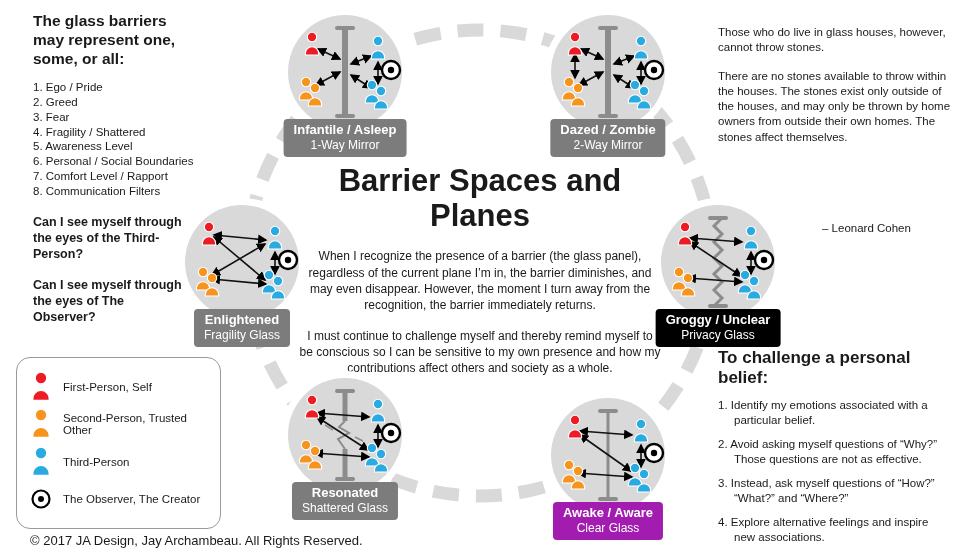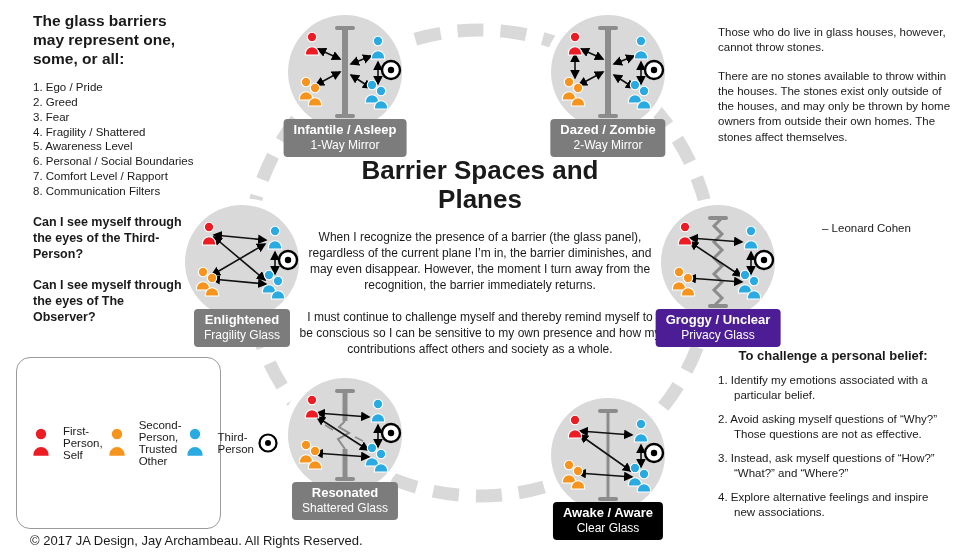--- a/index.html
+++ b/index.html
@@ -22,40 +22,40 @@
 
   .left-col { position:absolute; left:33px; top:12px; width:178px; z-index:1; }
   .lheading { font-weight:bold; font-size:15.5px; line-height:1.22; width:165px; }
   .llist { margin-top:11px; font-size:11.5px; line-height:1.3; counter-reset:li; }
   .llist .li { counter-increment:li; }
   .llist .li::before { content: counter(li) ". "; }
   .q { font-weight:bold; font-size:12.5px; line-height:1.28; margin-top:15px; width:152px; }
 
   .legend-box { position:absolute; left:16px; top:357px; width:205px; height:172px;
     border:1.5px solid #9a9a9a; border-radius:14px; padding:10px 10px;
-    display:flex; justify-content:space-around; z-index:1; background:#fff; }
+    display:flex; flex-direction:column; justify-content:space-around; z-index:1; background:#fff; }
   .legend-item { display:flex; align-items:center; gap:8px; }
   .legend-icon { width:28px; height:30px; flex:0 0 auto; }
   .legend-label { font-size:11.5px; }
 
   .copyright { position:absolute; left:30px; top:533px; font-size:13px; z-index:1; }
 
   .center-block { position:absolute; left:480px; top:156px; transform:translateX(-50%);
     width:362px; text-align:center; z-index:1; }
-  .center-title { font-size:26px; font-weight:bold; line-height:1.12; margin:0 auto; width:300px; }
+  .center-title { font-size:31px; font-weight:bold; line-height:1.12; margin:8px auto; width:300px; }
   .center-p { font-size:12px; line-height:1.34; margin-top:15px; }
 
   .right-col { position:absolute; left:718px; top:12px; width:233px; z-index:1; }
   .rheading { font-weight:bold; font-style:italic; font-size:14.5px; line-height:1.25; width:225px; }
   .rp { font-size:11.5px; line-height:1.33; margin-top:13px; }
   .quote-block { position:absolute; left:822px; top:210px; width:134px; font-size:11.5px; z-index:1; }
   .quote-text { font-weight:bold; font-style:italic; line-height:1.3; }
   .quote-attr { margin-top:12px; }
   .challenge { position:absolute; left:718px; top:348px; width:230px; z-index:1; }
-  .cheading { font-weight:bold; font-size:13px;text-align:center; }
+  .cheading { font-weight:bold; font-size:17px; }
   .clist { margin-top:10px; font-size:11.5px; line-height:1.3; counter-reset:ci; }
   .citem { counter-increment:ci; margin-bottom:9px; padding-left:16px; text-indent:-16px; }
   .citem::before { content: counter(ci) ". "; }
 </style>
 </head>
 <body>
 
 <div class="canvas">
 
   <svg class="ring-svg" width="960" height="560">
@@ -271,21 +271,21 @@
           <g transform="translate(96,87) scale(1)" fill="#29abe2" stroke="#ffffff" stroke-width="1.1">
             <circle cx="0" cy="-8" r="4.7"></circle>
             <path d="M -6.6 10 L -6.6 8.4 A 6.6 6.6 0 0 1 6.6 8.4 L 6.6 10 Z"></path>
           </g>
           <g transform="translate(106,58)">
             <circle r="9" fill="#fff" stroke="#000" stroke-width="2.4"></circle>
             <circle r="3.2" fill="#000"></circle>
           </g>
         </g>
       </svg>
-    <div class="node-label" style="background: #4c1d95;">
+    <div class="node-label" style="background: #000000;">
       <div class="nl-main">Groggy / Unclear</div>
       <div class="nl-sub">Privacy Glass</div>
     </div>
   </div>
   <div class="node n4">
     <svg class="node-art" viewBox="0 0 130 130">
         <defs>
           <marker id="ae4" markerWidth="8" markerHeight="8" refX="5" refY="3" orient="auto">
             <path d="M0,0 L6,3 L0,6 Z"></path>
           </marker>
@@ -385,21 +385,21 @@
           <g transform="translate(96,87) scale(1)" fill="#29abe2" stroke="#ffffff" stroke-width="1.1">
             <circle cx="0" cy="-8" r="4.7"></circle>
             <path d="M -6.6 10 L -6.6 8.4 A 6.6 6.6 0 0 1 6.6 8.4 L 6.6 10 Z"></path>
           </g>
           <g transform="translate(106,58)">
             <circle r="9" fill="#fff" stroke="#000" stroke-width="2.4"></circle>
             <circle r="3.2" fill="#000"></circle>
           </g>
         </g>
       </svg>
-    <div class="node-label" style="background: #000000;">
+    <div class="node-label" style="background: #a21caf;">
       <div class="nl-main">Awake / Aware</div>
       <div class="nl-sub">Clear Glass</div>
     </div>
   </div>
 
   <div class="left-col">
     <div class="lheading">The glass barriers may represent one, some, or all:</div>
     <div class="llist">
       <div class="li">Ego / Pride</div>
       <div class="li">Greed</div>

